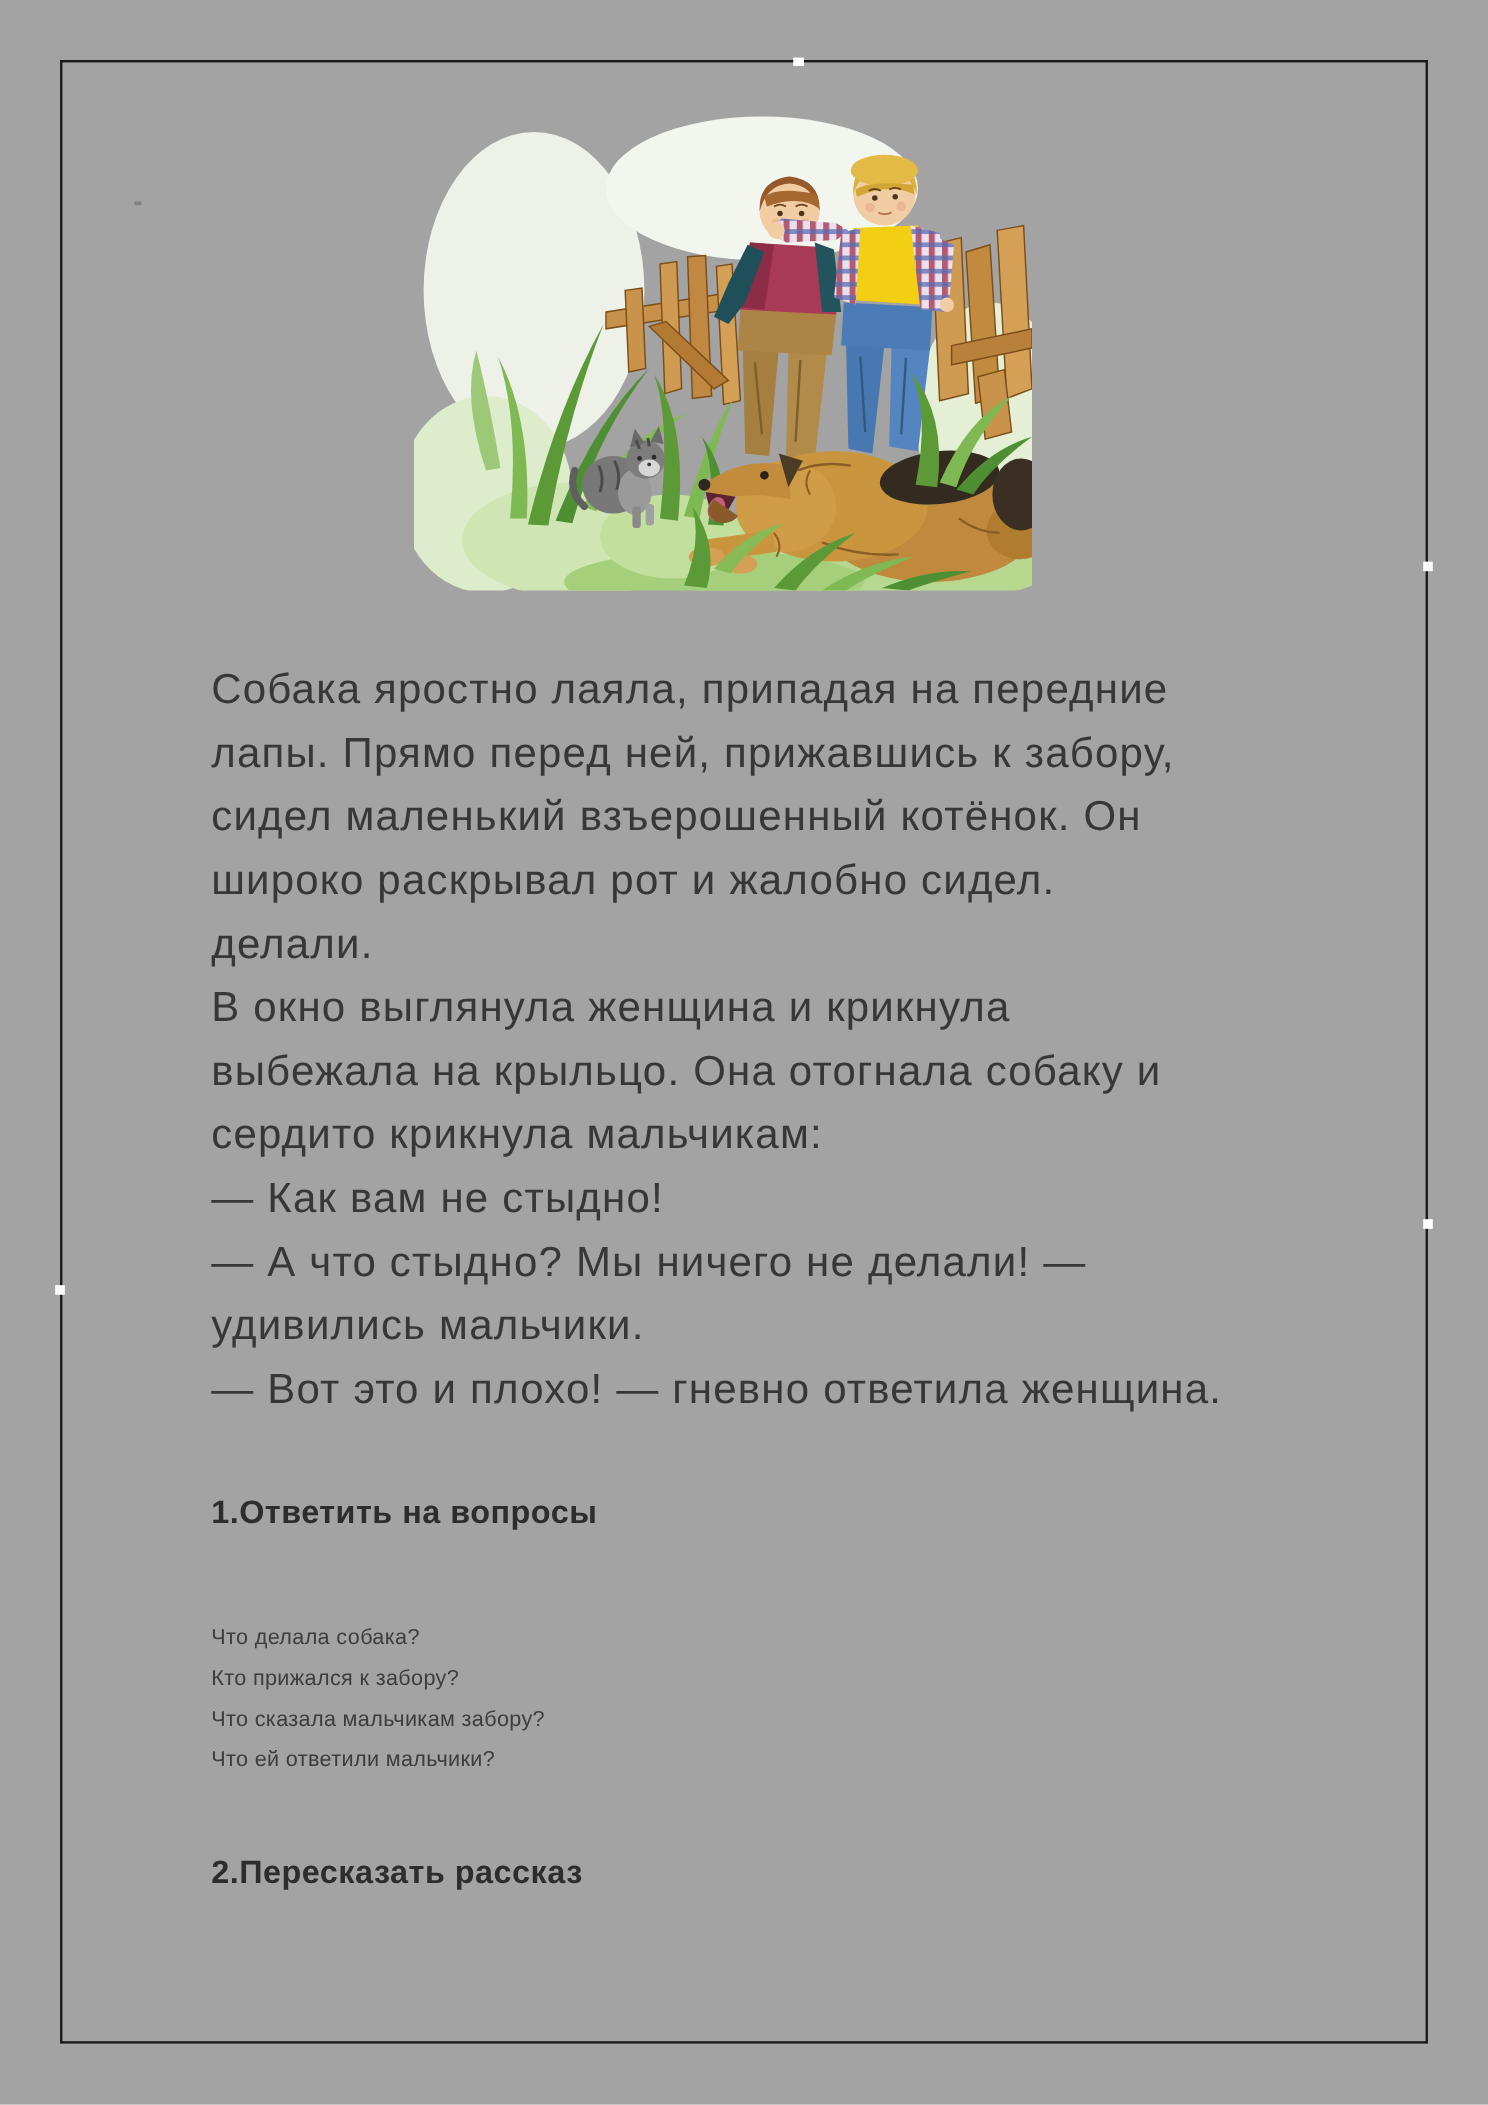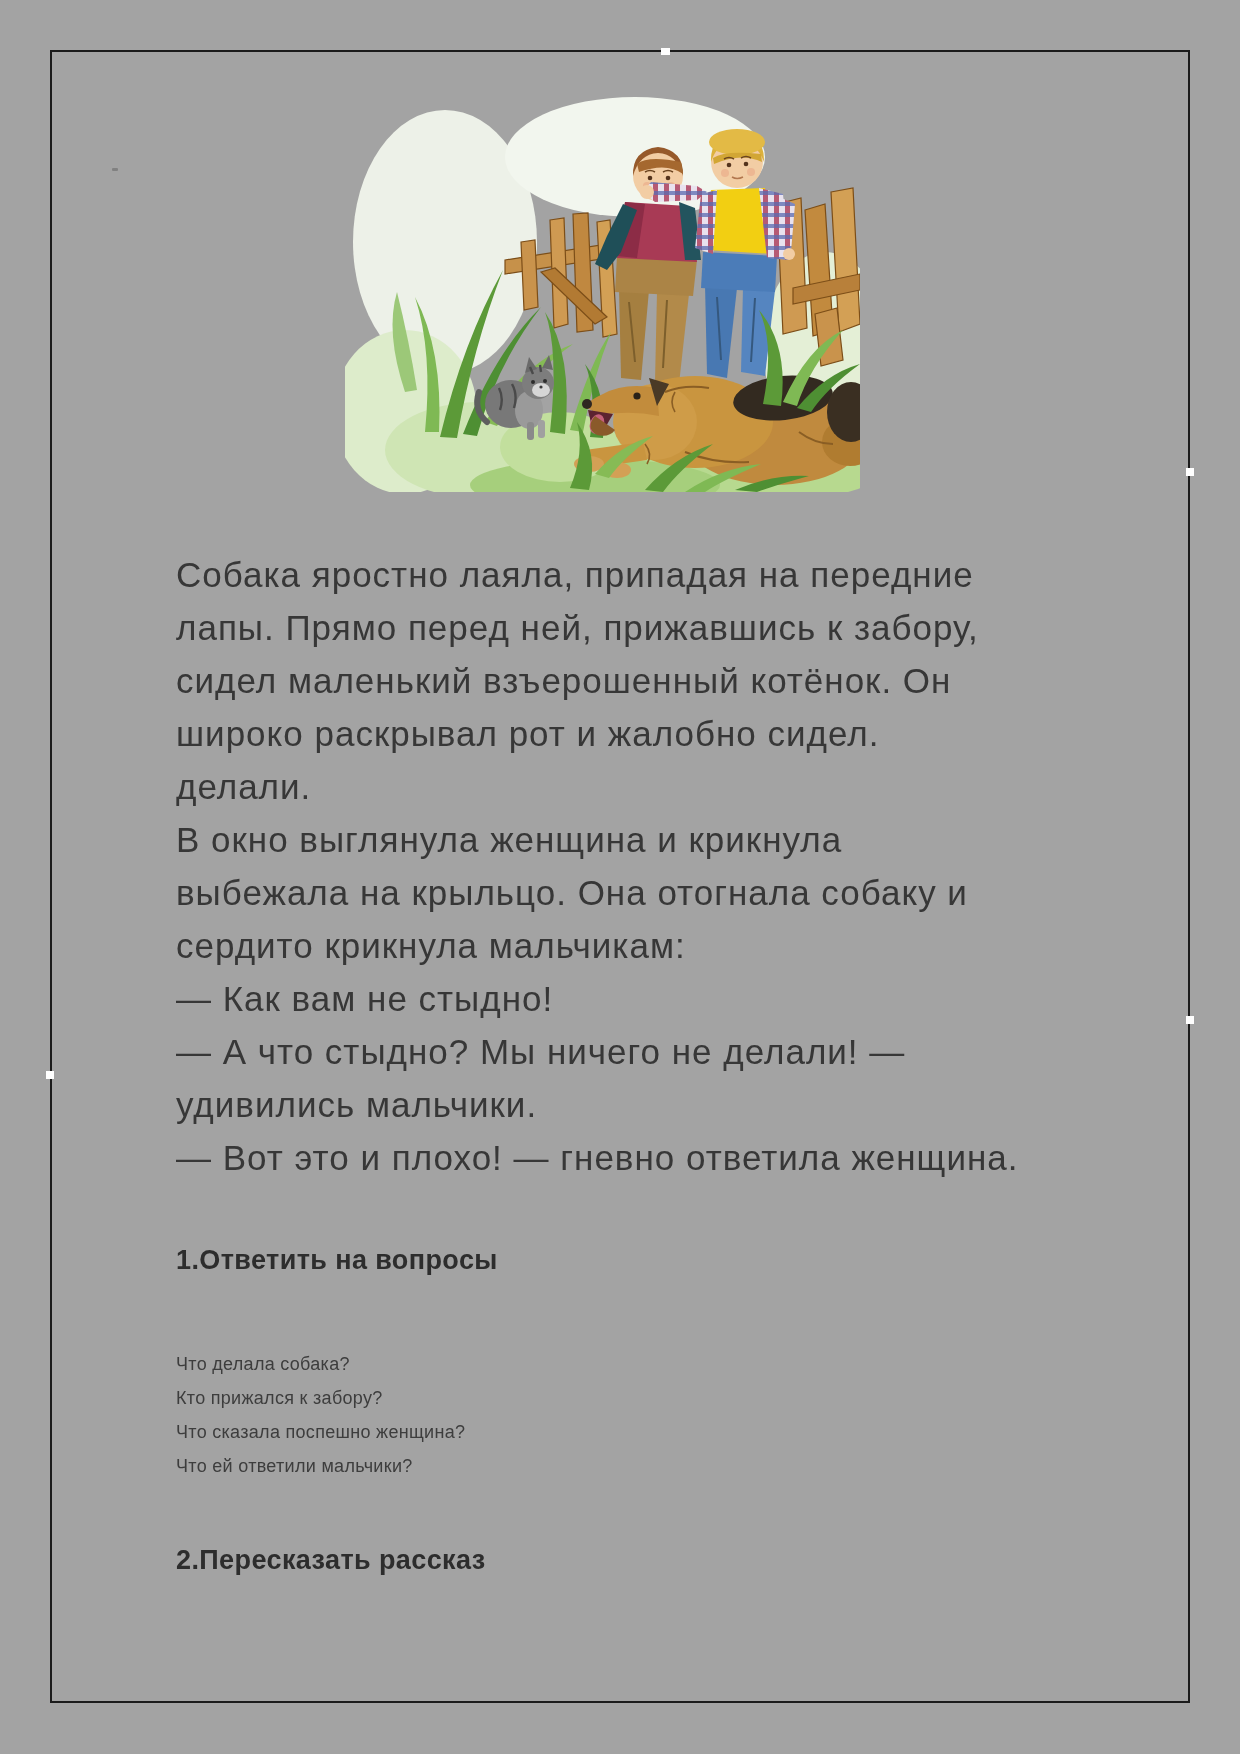--- a/index.html
+++ b/index.html
@@ -197,19 +197,19 @@
     <div>— А что стыдно? Мы ничего не делали! —</div>
     <div>удивились мальчики.</div>
     <div>— Вот это и плохо! — гневно ответила женщина.</div>
   </div>
 
   <div class="task-heading heading-1">1.Ответить на вопросы</div>
 
   <div class="questions">
     <div>Что делала собака?</div>
     <div>Кто прижался к забору?</div>
-    <div>Что сказала поспешно женщина?</div>
+    <div>Что сказала мальчикам забору?</div>
     <div>Что ей ответили мальчики?</div>
   </div>
 
   <div class="task-heading heading-2">2.Пересказать рассказ</div>
 
 </div>
 
 </body></html>

